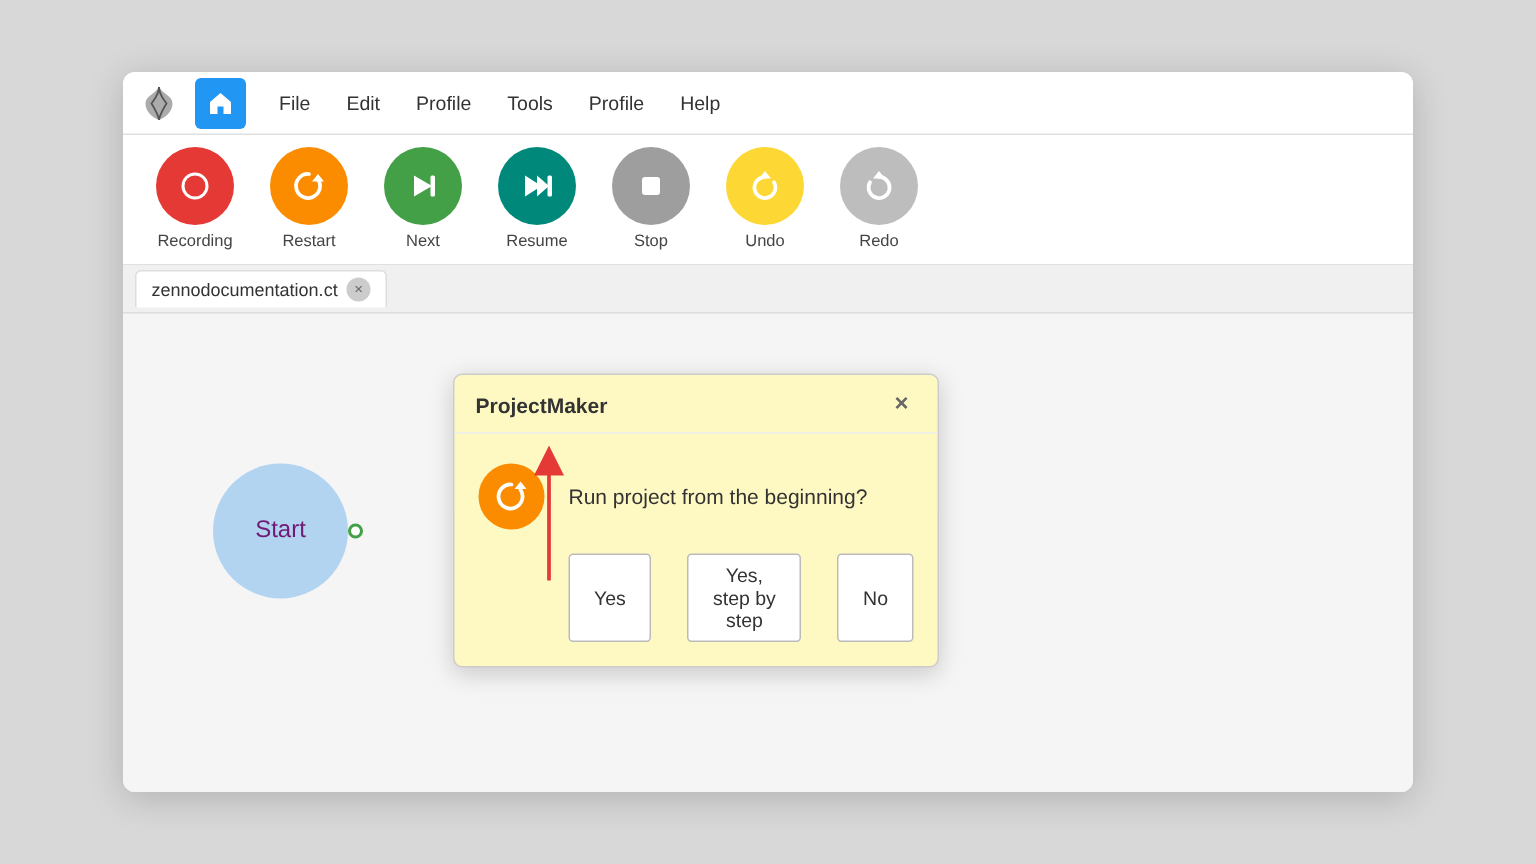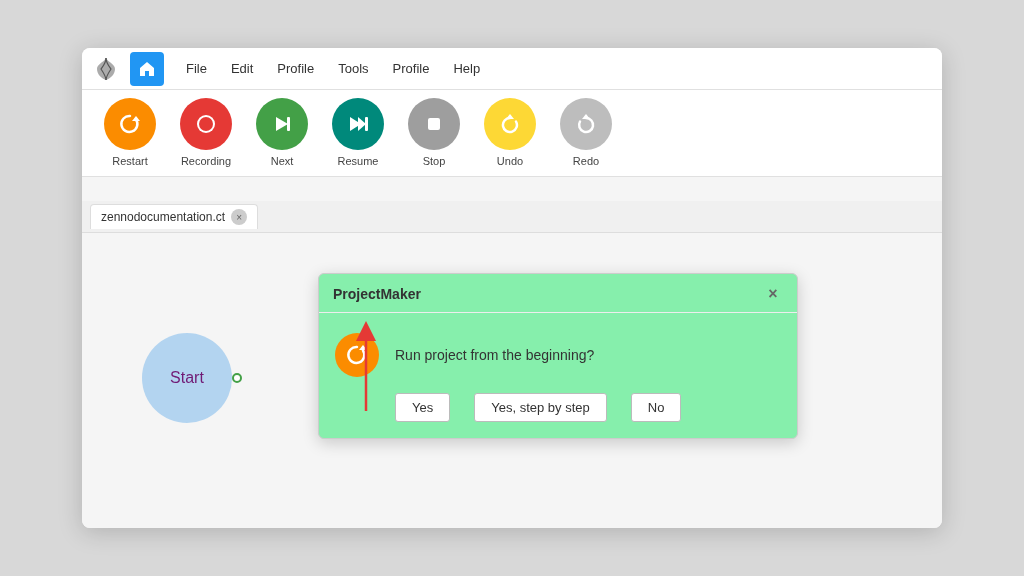--- a/index.html
+++ b/index.html
@@ -117,21 +117,20 @@
     }
 
     
     .tab-bar {
       display: flex;
       align-items: center;
       background: #f0f0f0;
       border-bottom: 1px solid #ddd;
       padding: 0 8px;
       height: 32px;
-      margin-top: 24px;
     }
     .tab-item {
       display: flex;
       align-items: center;
       gap: 6px;
       background: #fff;
       border: 1px solid #ddd;
       border-bottom: none;
       border-radius: 4px 4px 0 0;
       padding: 4px 10px;
@@ -177,29 +176,28 @@
       position: absolute;
       left: 150px;
       top: 140px;
       width: 10px;
       height: 10px;
       border-radius: 50%;
       border: 2px solid #43a047;
       background: #fff;
     }
     .dialog {
-      background: #86efac;
+      background: #fef9c3;
       border: 1px solid #ccc;
       border-radius: 6px;
       box-shadow: 0 4px 16px rgba(0,0,0,0.18);
-      width: 480px;
+      width: 324px;
       position: absolute;
       top: 40px;
       left: 220px;
-      margin-left: 16px;
     }
     .dialog-titlebar {
       display: flex;
       align-items: center;
       justify-content: space-between;
       padding: 10px 14px 8px;
       border-bottom: 1px solid #eee;
       font-size: 14px;
       font-weight: 600;
       color: #333;
@@ -292,37 +290,37 @@
     <div class="menu-item">Edit</div>
     <div class="menu-item">Profile</div>
     <div class="menu-item">Tools</div>
     <div class="menu-item">Profile</div>
     <div class="menu-item">Help</div>
   </div>
 
   <div class="toolbar">
 
     <div class="tool-btn">
+      <div class="tool-btn-icon btn-red">
+        <svg width="26" height="26" viewBox="0 0 26 26">
+          <circle cx="13" cy="13" r="9" fill="white"></circle>
+          <circle cx="13" cy="13" r="7" fill="#e53935"></circle>
+        </svg>
+      </div>
+      <span class="tool-btn-label">Recording</span>
+    </div>
+
+    <div class="tool-btn">
       <div class="tool-btn-icon btn-orange">
         <svg width="28" height="28" viewBox="0 0 28 28" fill="white">
           <path d="M14 6 A8 8 0 1 0 20 9.5" stroke="white" stroke-width="2.5" fill="none" stroke-linecap="round"></path>
           <polygon points="20,6 24,11 16,11" fill="white"></polygon>
         </svg>
       </div>
       <span class="tool-btn-label">Restart</span>
-    </div>
-
-    <div class="tool-btn">
-      <div class="tool-btn-icon btn-red">
-        <svg width="26" height="26" viewBox="0 0 26 26">
-          <circle cx="13" cy="13" r="9" fill="white"></circle>
-          <circle cx="13" cy="13" r="7" fill="#e53935"></circle>
-        </svg>
-      </div>
-      <span class="tool-btn-label">Recording</span>
     </div>
 
     <div class="tool-btn">
       <div class="tool-btn-icon btn-green">
         <svg width="28" height="28" viewBox="0 0 28 28" fill="white">
           <polygon points="8,7 20,14 8,21" fill="white"></polygon>
           <rect x="19" y="7" width="3" height="14" rx="1" fill="white"></rect>
         </svg>
       </div>
       <span class="tool-btn-label">Next</span>

